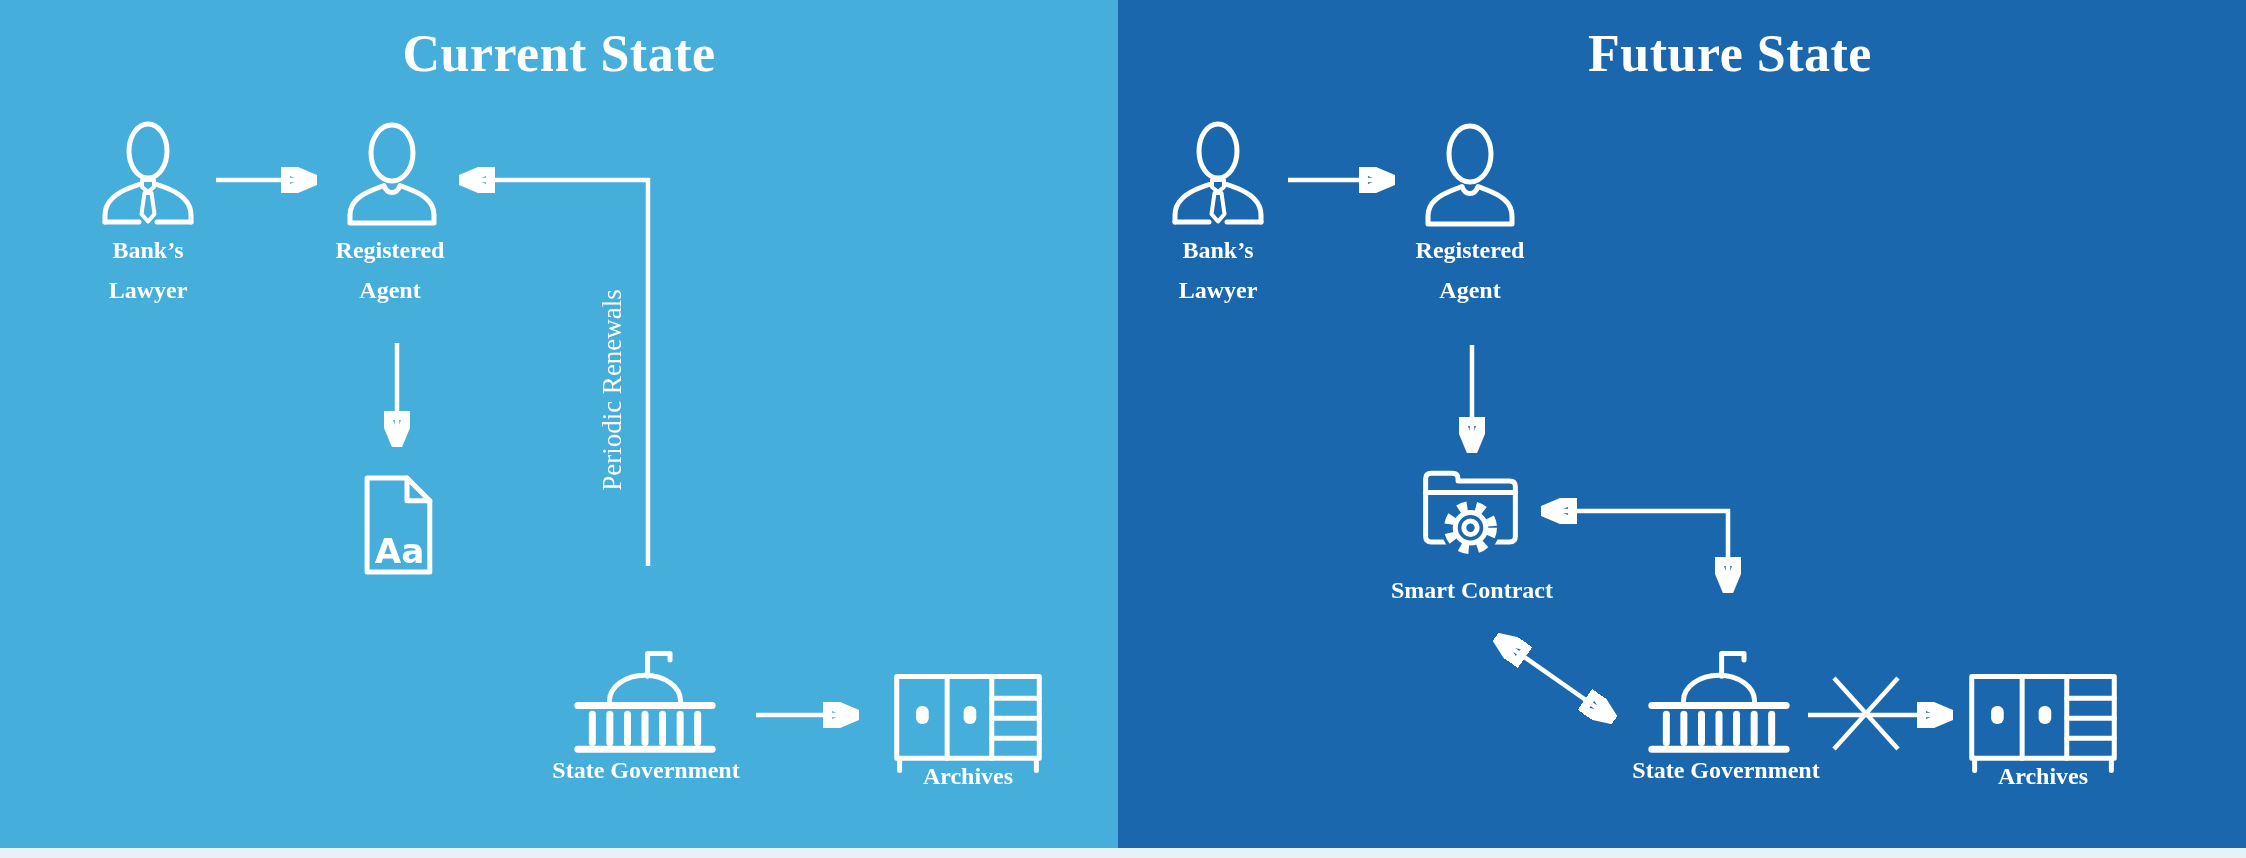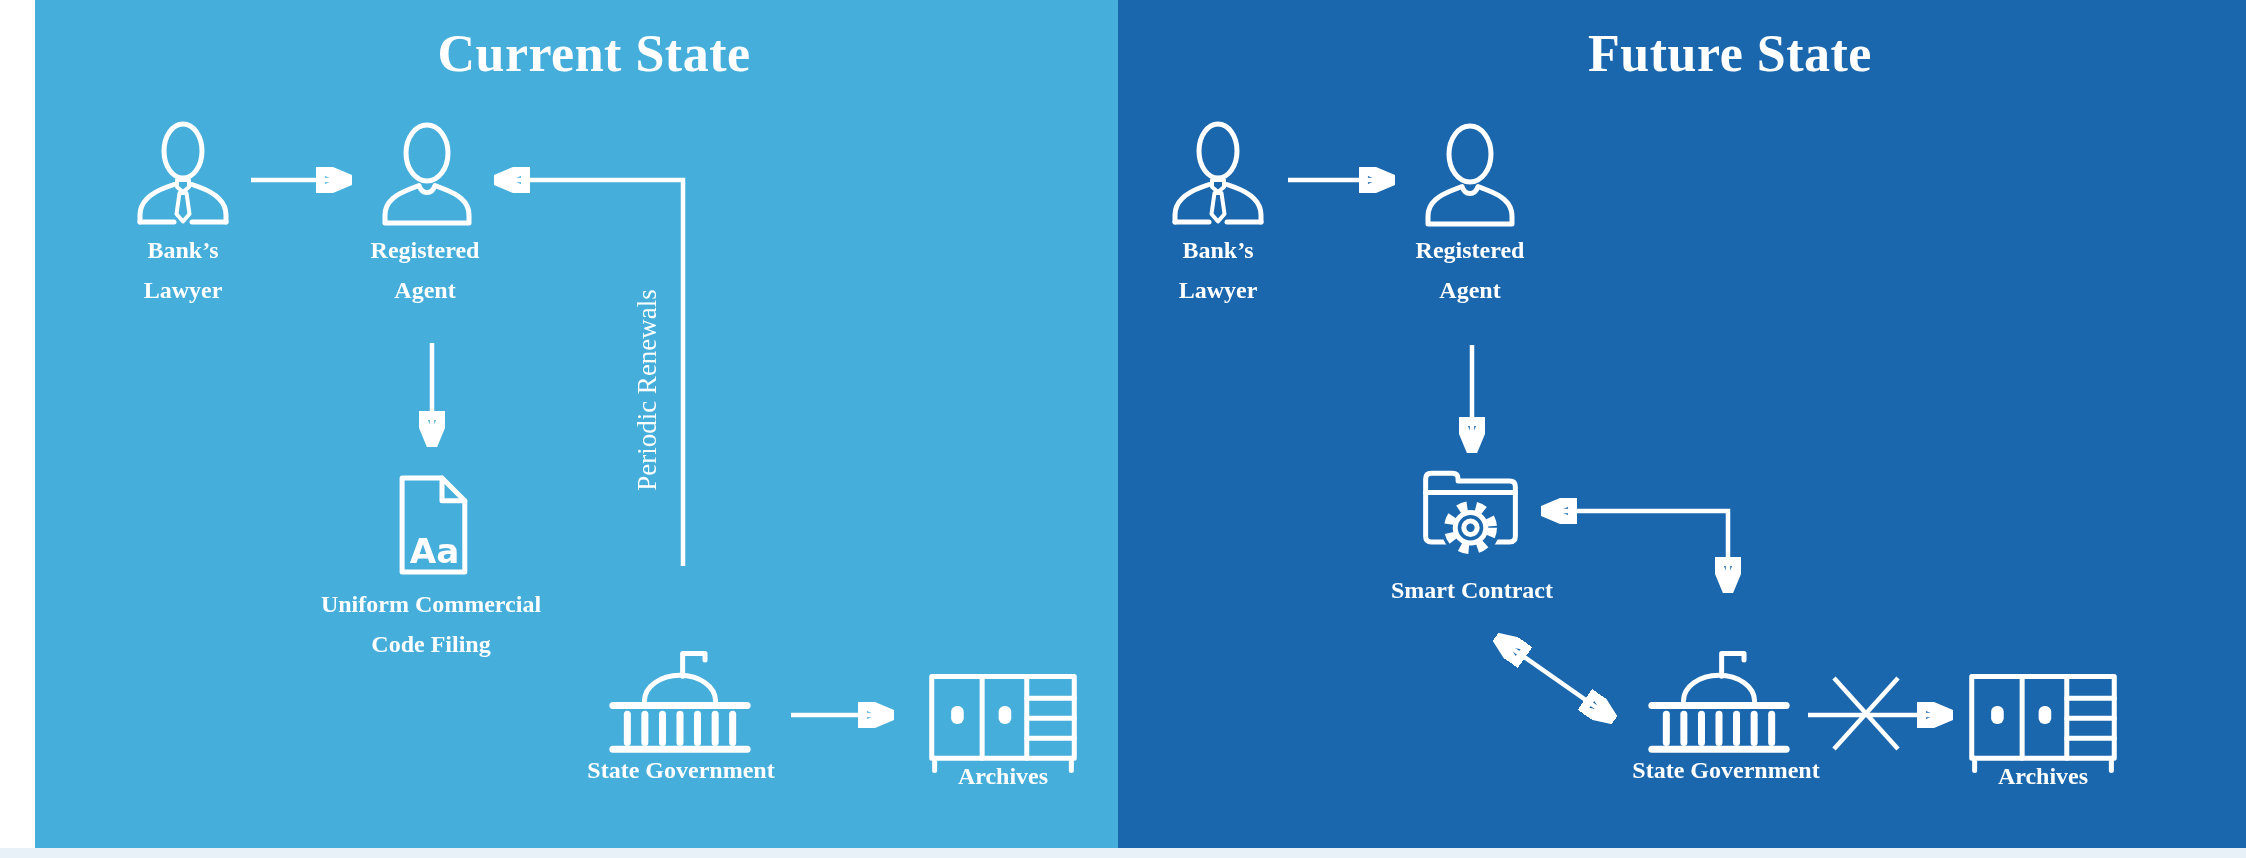--- a/index.html
+++ b/index.html
@@ -7,21 +7,21 @@
     --right-bg:#1A67AE;
     --stroke:#FFFFFF;
     --footer-bg:#E9F1F8;
   }
   html,body{margin:0;padding:0;background:#fff;}
   .stage{
     position:relative;width:2246px;height:858px;overflow:hidden;
     font-family:"Liberation Serif","DejaVu Serif",serif;
   }
   .panel{position:absolute;top:0;height:848px;overflow:hidden;}
-  .panel.left{left:0;width:1118px;background:var(--left-bg);margin-left:35px;}
+  .panel.left{left:0;width:1118px;background:var(--left-bg);}
   .panel.right{left:1118px;width:1224px;background:var(--right-bg);}
   .footer-strip{position:absolute;left:0;top:848px;width:2246px;height:10px;background:var(--footer-bg);}
   .title{
     position:absolute;left:0;top:24px;width:100%;margin:0;
     text-align:center;color:#fff;font-size:52px;font-weight:bold;letter-spacing:0.5px;
   }
   .lbl{
     position:absolute;color:#fff;font-weight:bold;font-size:24px;line-height:40px;
     text-align:center;white-space:nowrap;
   }
@@ -84,24 +84,20 @@
     <div class="lbl" style="left:290px;top:230px;width:200px;">
       <div>Registered</div>
       <div>Agent</div>
     </div>
 
     <svg class="ico" style="left:350px;top:470px;" width="95" height="110" viewBox="0 0 100 115">
       <path d="M18,8 H60 L84,32 V107 H18 Z"></path>
       <path d="M60,8 V32 H84"></path>
       <text x="26" y="97" class="fill" style="font-family:'DejaVu Sans',sans-serif;font-size:36px;font-weight:bold;">Aa</text>
     </svg>
-    <div class="lbl" style="left:206px;top:584px;width:380px;">
-      <div>Uniform Commercial</div>
-      <div>Code Filing</div>
-    </div>
 
     <svg class="ico" style="left:566px;top:642px;" width="158" height="112" viewBox="0 0 120 118" preserveAspectRatio="none">
       <path d="M62,36 V12 H79 V19"></path>
       <path d="M33,62 A27,27 0 0 1 87,62"></path>
       <line class="bar" x1="9" y1="67" x2="111" y2="67"></line>
       <line class="bar" x1="20" y1="76" x2="20" y2="106"></line>
       <line class="bar" x1="33.3" y1="76" x2="33.3" y2="106"></line>
       <line class="bar" x1="46.7" y1="76" x2="46.7" y2="106"></line>
       <line class="bar" x1="60" y1="76" x2="60" y2="106"></line>
       <line class="bar" x1="73.3" y1="76" x2="73.3" y2="106"></line>

